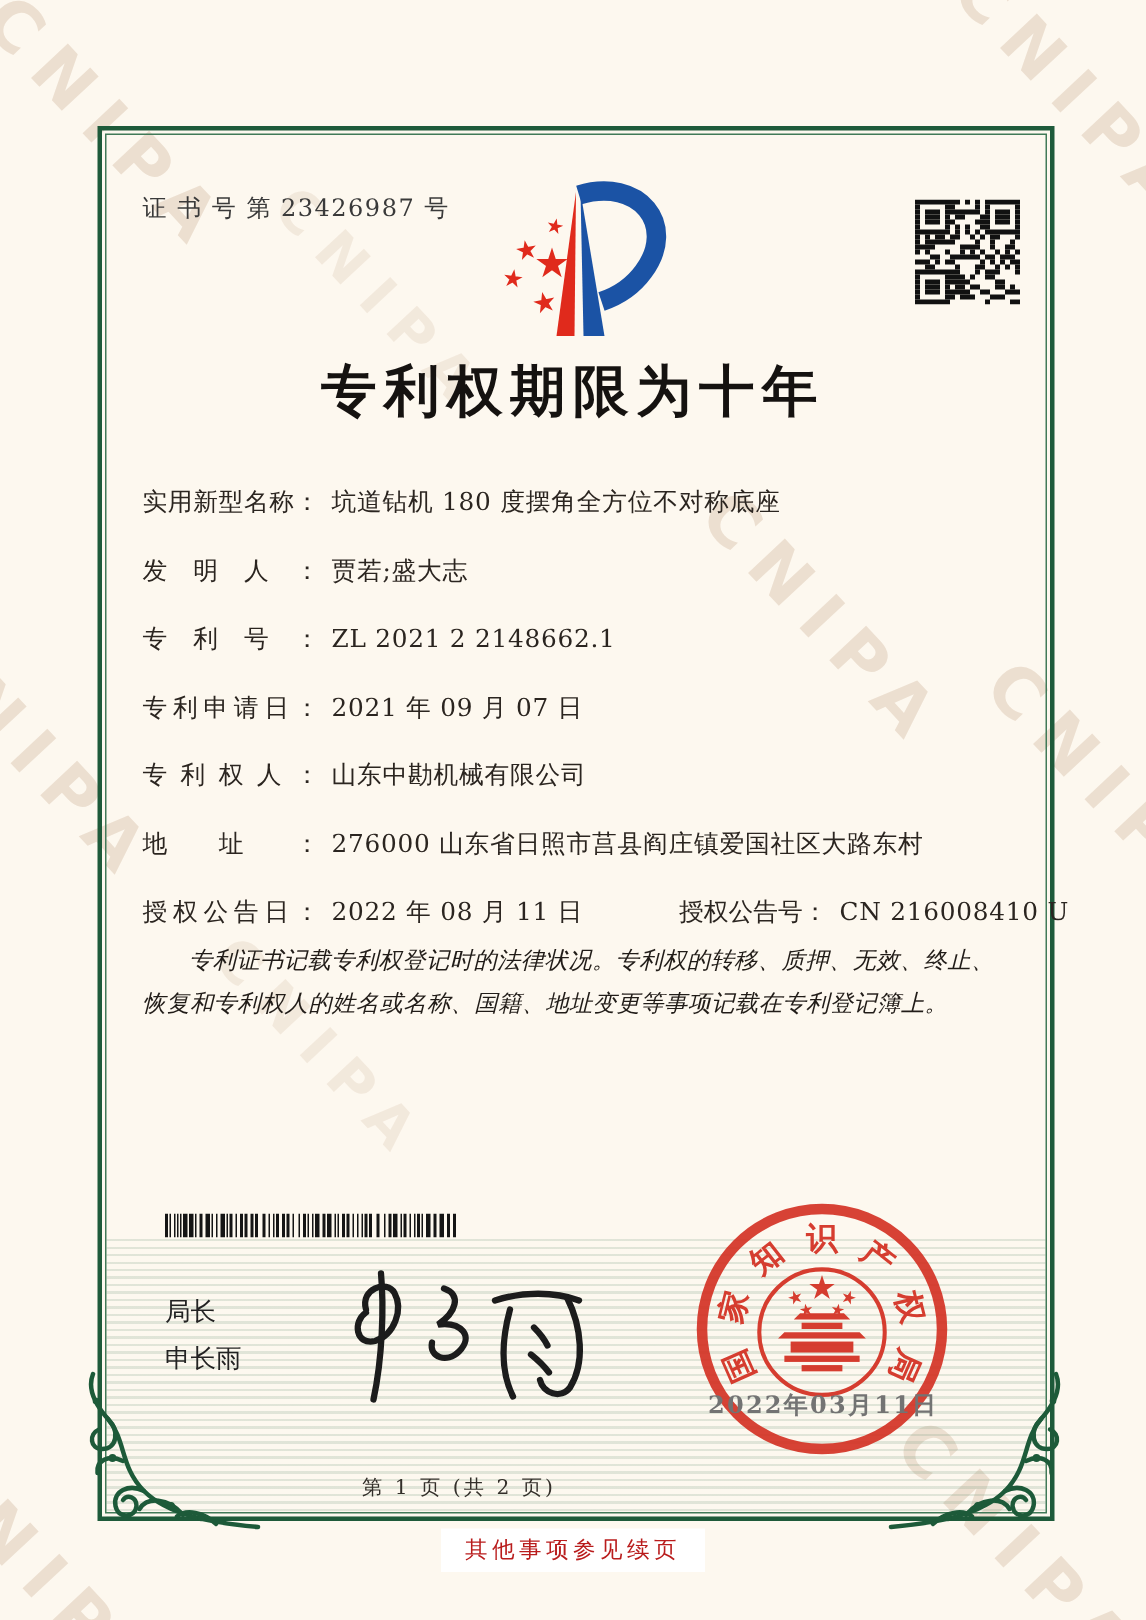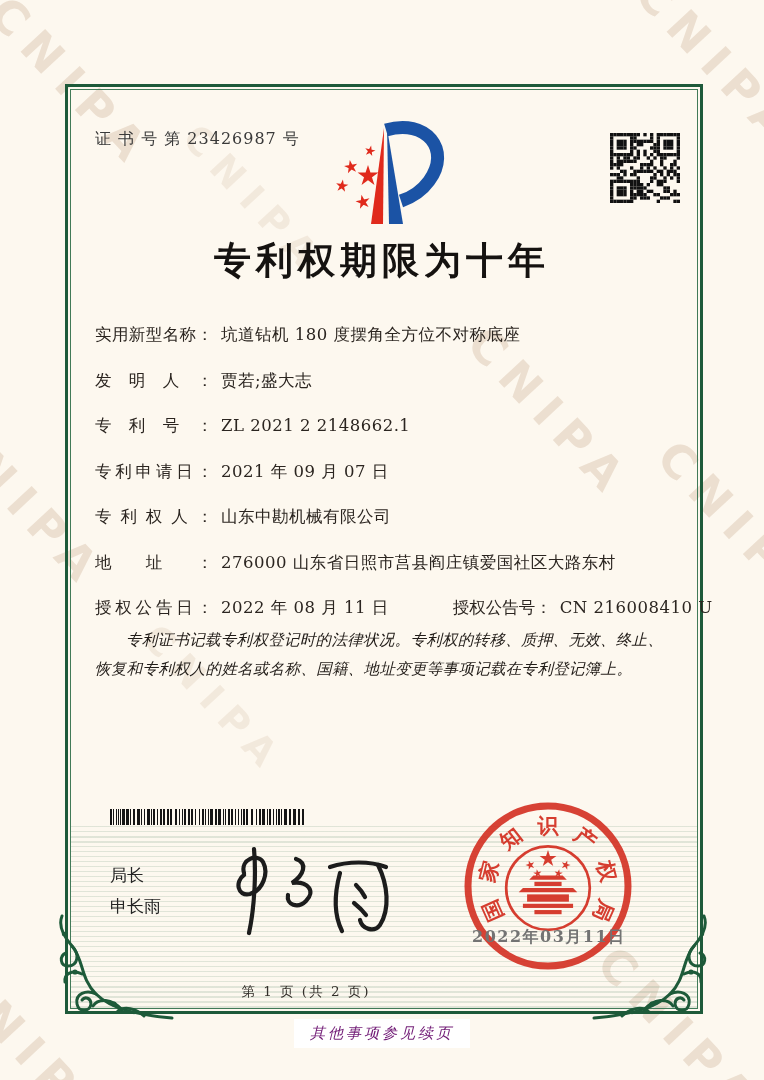--- a/index.html
+++ b/index.html
@@ -71,21 +71,21 @@
   .sc6{transform:translate(-50%,-50%) rotate(114deg)  translateY(-61px);}
   .emblem{position:absolute;left:50%;top:50%;transform:translate(-50%,-50%);}
   .seal-date{position:absolute;left:472px;top:927px;width:180px;z-index:5;
      font-size:16px;font-weight:bold;color:#737373;letter-spacing:1.5px;white-space:nowrap;}
 
   
   .page-note{position:absolute;left:0;top:983px;width:612px;text-align:center;z-index:3;
      font-size:13.5px;color:#332f2a;letter-spacing:2px;}
   .cont-note{position:absolute;left:0;top:1019px;width:764px;text-align:center;z-index:3;}
   .cont-note span{display:inline-block;background:rgba(255,255,255,.95);padding:5px 16px;
-     font-size:15px;font-style:italic;color:#701a75;letter-spacing:3px;}
+     font-size:15px;color:#b91c1c;letter-spacing:3px;}
 </style>
 </head>
 <body>
 
 <div class="page">
 
   <span class="wm" style="left:18px;top:-14px;">CNIPA</span>
   <span class="wm small" style="left:206px;top:116px;">CNIPA</span>
   <span class="wm" style="left:664px;top:-34px;">CNIPA</span>
   <span class="wm" style="left:496px;top:316px;">CNIPA</span>

